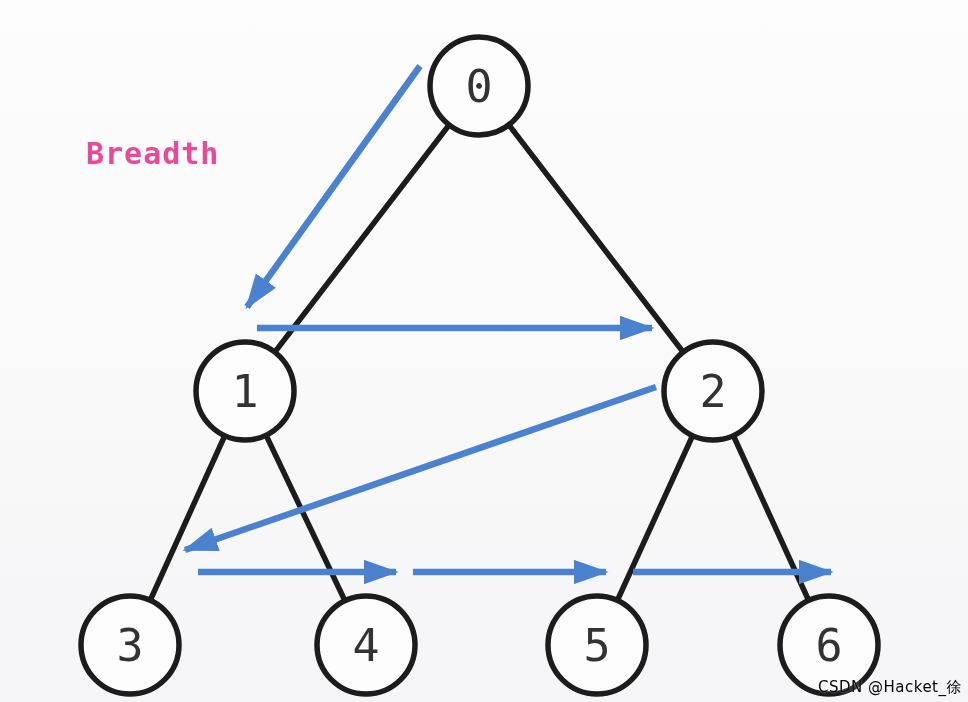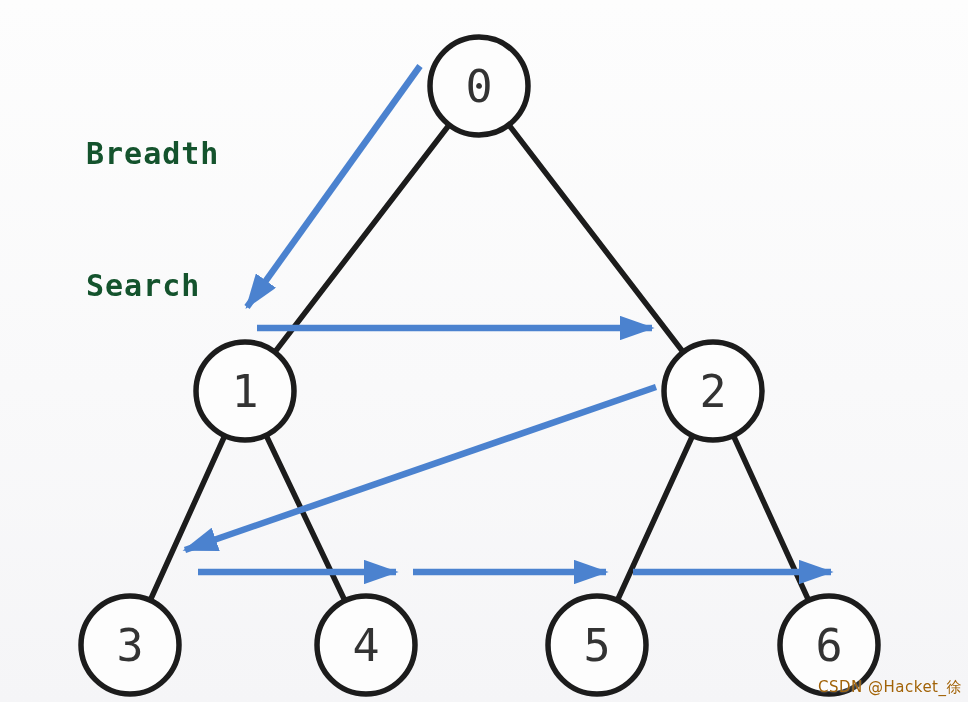--- a/index.html
+++ b/index.html
@@ -49,23 +49,22 @@
     font-size: 15px;
     letter-spacing: 0.5px;
     text-shadow: 0 0 2px rgba(255,255,255,0.7);
   }
 </style>
 </head>
 <body>
 
 <div class="stage">
 
-  <div class="diagram-title" style="color: #14532d;">
+  <div class="diagram-title" style="color: #ec4899; text-align: center;">
     <div>Breadth</div>
-    <div>Search</div>
   </div>
 
   <svg id="tree-svg" class="tree-canvas" viewBox="0 0 968 702" xmlns="http://www.w3.org/2000/svg">
       <defs>
         <marker id="bfs-arrowhead" markerWidth="5.4" markerHeight="3.8" refX="5" refY="1.9" orient="auto">
           <path d="M0,0 L5.4,1.9 L0,3.8 Z" fill="#4b82cf"></path>
         </marker>
       </defs>
       <line x1="479" y1="86" x2="245" y2="391" stroke="#1c1c1c" stroke-width="5.5" stroke-linecap="round"></line>
       <line x1="479" y1="86" x2="713" y2="391" stroke="#1c1c1c" stroke-width="5.5" stroke-linecap="round"></line>
@@ -88,15 +87,15 @@
       <circle cx="829" cy="645" r="49" fill="#fdfdfd" stroke="#1c1c1c" stroke-width="5.5"></circle>
       <text x="829" y="661" text-anchor="middle" fill="#333333" class="node-label">6</text>
       <line x1="420" y1="66" x2="247" y2="307" stroke="#4b82cf" stroke-width="6.5" marker-end="url(#bfs-arrowhead)"></line>
       <line x1="257" y1="328" x2="652" y2="328" stroke="#4b82cf" stroke-width="6.5" marker-end="url(#bfs-arrowhead)"></line>
       <line x1="656" y1="387" x2="185" y2="550" stroke="#4b82cf" stroke-width="6.5" marker-end="url(#bfs-arrowhead)"></line>
       <line x1="198" y1="572" x2="396" y2="572" stroke="#4b82cf" stroke-width="6.5" marker-end="url(#bfs-arrowhead)"></line>
       <line x1="413" y1="572" x2="606" y2="572" stroke="#4b82cf" stroke-width="6.5" marker-end="url(#bfs-arrowhead)"></line>
       <line x1="633" y1="572" x2="831" y2="572" stroke="#4b82cf" stroke-width="6.5" marker-end="url(#bfs-arrowhead)"></line>
     </svg>
 
-  <div class="watermark" style="color: #a16207; margin-top: 32px;">CSDN @Hacket_徐</div>
+  <div class="watermark" style="color: #000000; margin-top: 32px;">CSDN @Hacket_徐</div>
 
 </div>
 
 </body></html>

